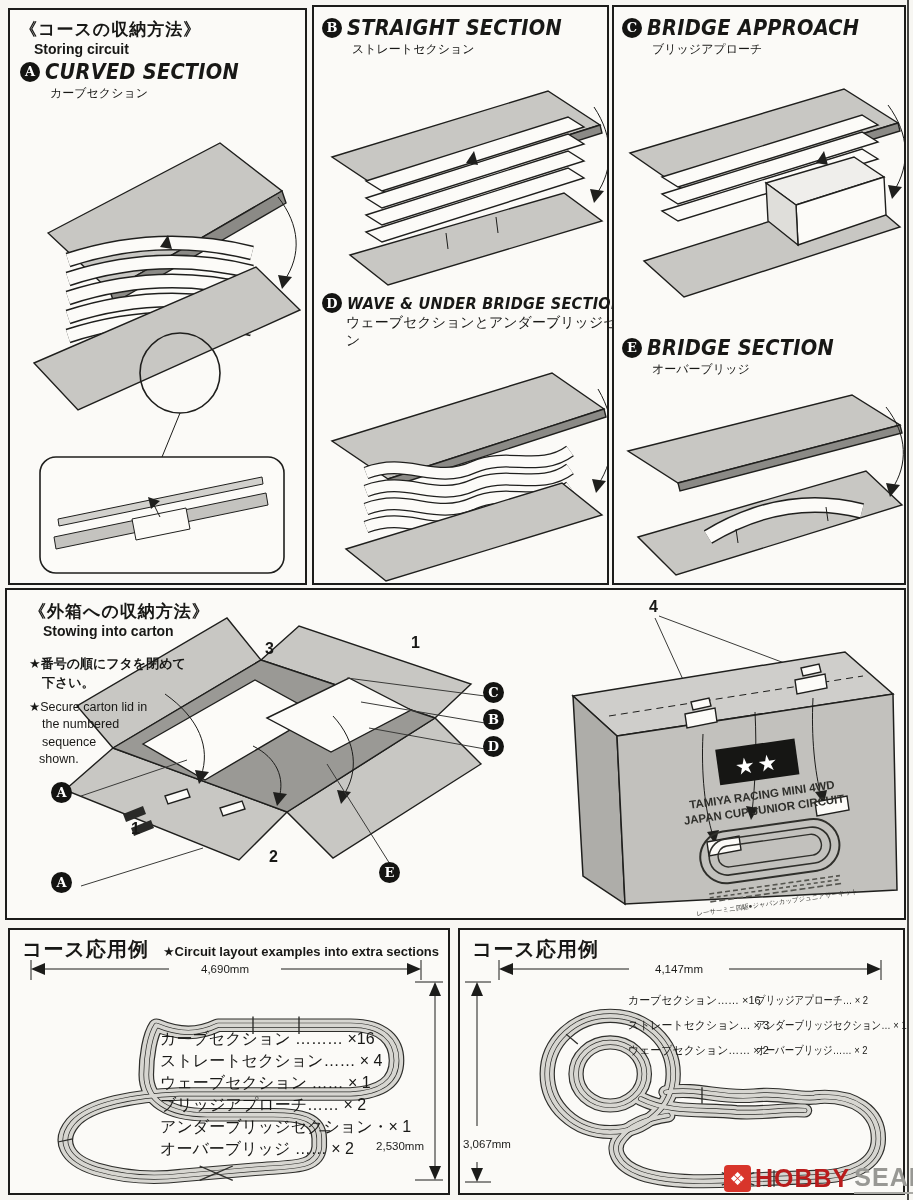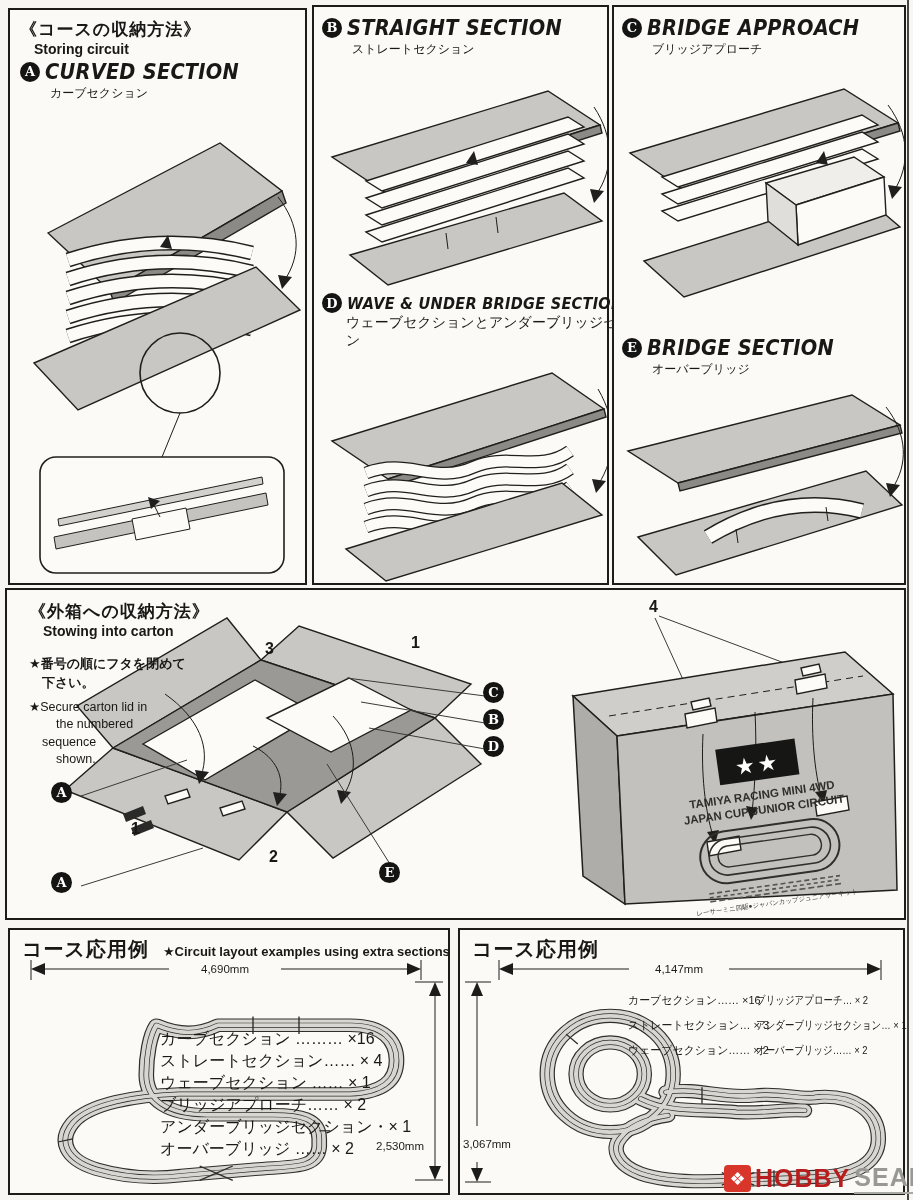--- a/index.html
+++ b/index.html
@@ -243,43 +243,43 @@
 
   <div class="abs" style="left:22px;top:10px;z-index:2;">
     <div class="hdr-jp">《外箱への収納方法》</div>
     <div class="hdr-en">Stowing into carton</div>
     <div class="note-jp" style="margin-top:16px;">
       <div>★番号の順にフタを閉めて</div>
       <div style="margin-left:13px;">下さい。</div>
     </div>
     <div class="note-en">
       <div>★Secure carton lid in</div>
-      <div style="margin-left:27px;">the numbered</div>
+      <div style="margin-left:13px;">the numbered</div>
       <div style="margin-left:13px;">sequence</div>
-      <div style="margin-left:27px;">shown.</div>
+      <div style="margin-left:10px;">shown.</div>
     </div>
   </div>
 
   <span class="cnum" style="left:258px;top:50px;">3</span>
   <span class="cnum" style="left:404px;top:44px;">1</span>
   <span class="cnum" style="left:124px;top:230px;">1</span>
   <span class="cnum" style="left:262px;top:258px;">2</span>
   <span class="cnum" style="left:642px;top:8px;">4</span>
   <span class="ccirc" style="left:476px;top:92px;">C</span>
   <span class="ccirc" style="left:476px;top:119px;">B</span>
   <span class="ccirc" style="left:476px;top:146px;">D</span>
   <span class="ccirc" style="left:44px;top:192px;">A</span>
   <span class="ccirc" style="left:44px;top:282px;">A</span>
   <span class="ccirc" style="left:372px;top:272px;">E</span>
 </div>
 
 <div class="panel" style="left:8px;top:928px;width:442px;height:267px;">
   <div class="bp-title">
     <span class="jp">コース応用例</span>
-    <span class="en">★Circuit layout examples using extra sections</span>
+    <span class="en">★Circuit layout examples into extra sections</span>
   </div>
   <svg class="abs" style="left:1px;top:28px;" width="436" height="234" viewBox="0 0 436 234">
     <defs>
       <path id="lt1" d="M 145,54 C 170,66 190,66 212,54 L 356,54 C 392,54 406,74 406,98 C 406,124 390,138 356,140 L 170,140 C 122,142 72,152 54,176 C 38,198 46,222 80,234 C 110,244 142,246 172,242 L 252,234 C 292,230 320,234 322,206 L 322,196 C 322,170 300,166 272,166 L 200,166 C 158,166 134,148 134,116 C 134,92 138,66 145,54 Z"></path>
     </defs>
     <line class="ln" x1="20" y1="2" x2="20" y2="22"></line>
     <line class="ln" x1="410" y1="2" x2="410" y2="22"></line>
     <line class="ln" x1="26" y1="11" x2="158" y2="11"></line>
     <line class="ln" x1="270" y1="11" x2="404" y2="11"></line>
     <polygon fill="#1c1c1a" points="20,11 34,5 34,17"></polygon>

